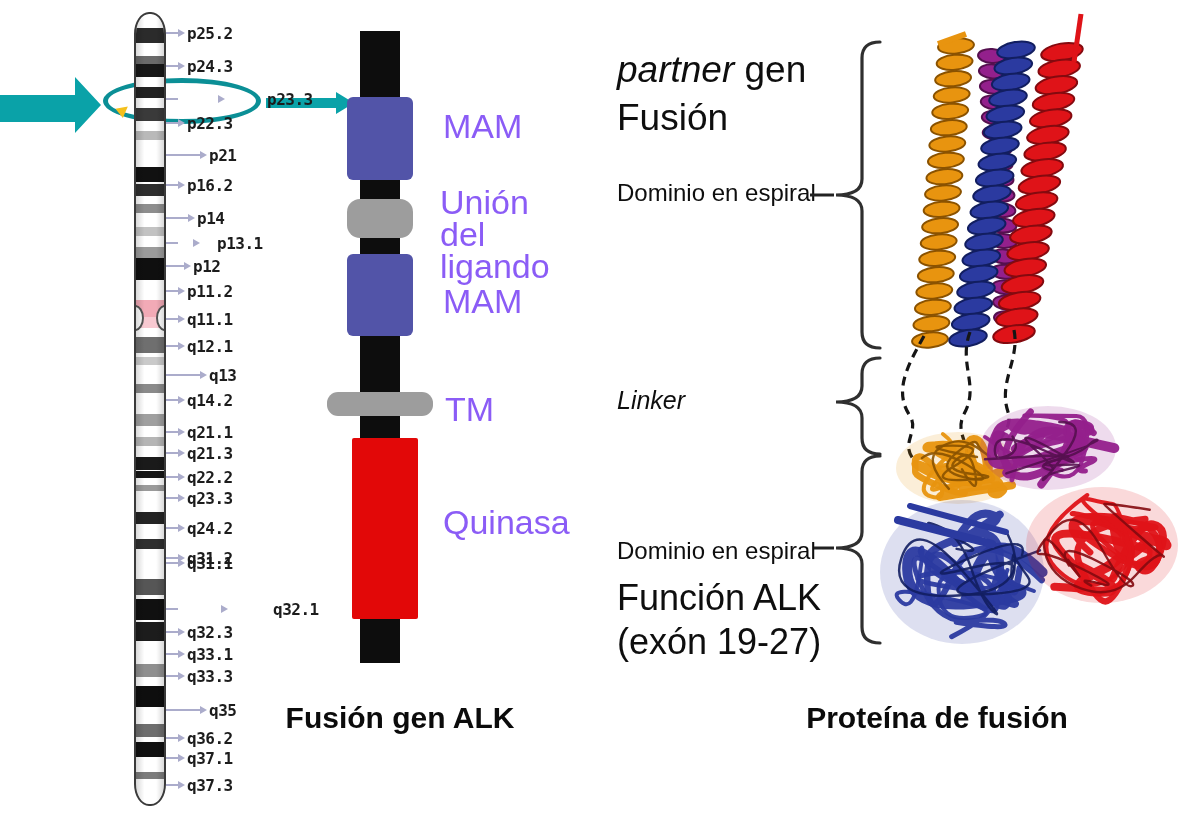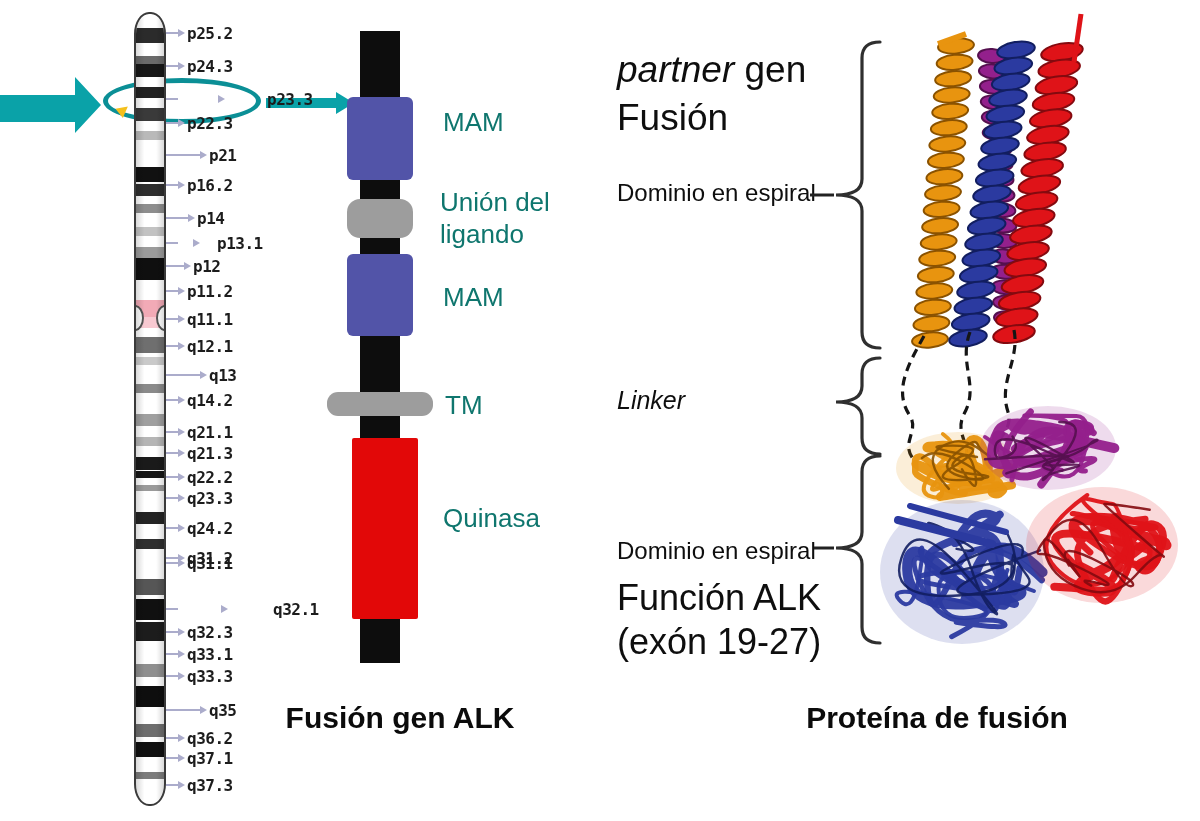--- a/index.html
+++ b/index.html
@@ -35,21 +35,21 @@
     border-bottom:4px solid transparent;margin-right:2px;}
 
   
   #gene-bar{position:absolute;left:360px;top:31px;width:40px;height:632px;background:#0d0d0d;}
   .dom{position:absolute;box-sizing:border-box;}
   #dom-mam1{left:347px;top:97px;width:66px;height:83px;background:#5254a8;border-radius:6px;}
   #dom-lig {left:347px;top:199px;width:66px;height:39px;background:#9d9d9d;border-radius:13px;}
   #dom-mam2{left:347px;top:254px;width:66px;height:82px;background:#5254a8;border-radius:6px;}
   #dom-tm  {left:327px;top:392px;width:106px;height:24px;background:#9d9d9d;border-radius:11px;}
   #dom-kin {left:352px;top:438px;width:66px;height:181px;background:#e20808;border-radius:2px;}
-  .dom-label{position:absolute;font-size:26px;color:#0f766e;}
+  .dom-label{position:absolute;font-size:34px;color:#8b5cf6;}
   #lbl-mam1{left:443px;top:107px;}
   #lbl-lig {left:440px;top:186px;width:135px;line-height:32px;}
   #lbl-mam2{left:443px;top:282px;}
   #lbl-tm  {left:445px;top:390px;}
   #lbl-kin {left:443px;top:503px;}
 
   .caption{position:absolute;font-size:30px;font-weight:bold;color:#0b0b0b;text-align:center;width:300px;}
   #caption-gene{left:250px;top:701px;}
   #caption-protein{left:787px;top:701px;}
 

